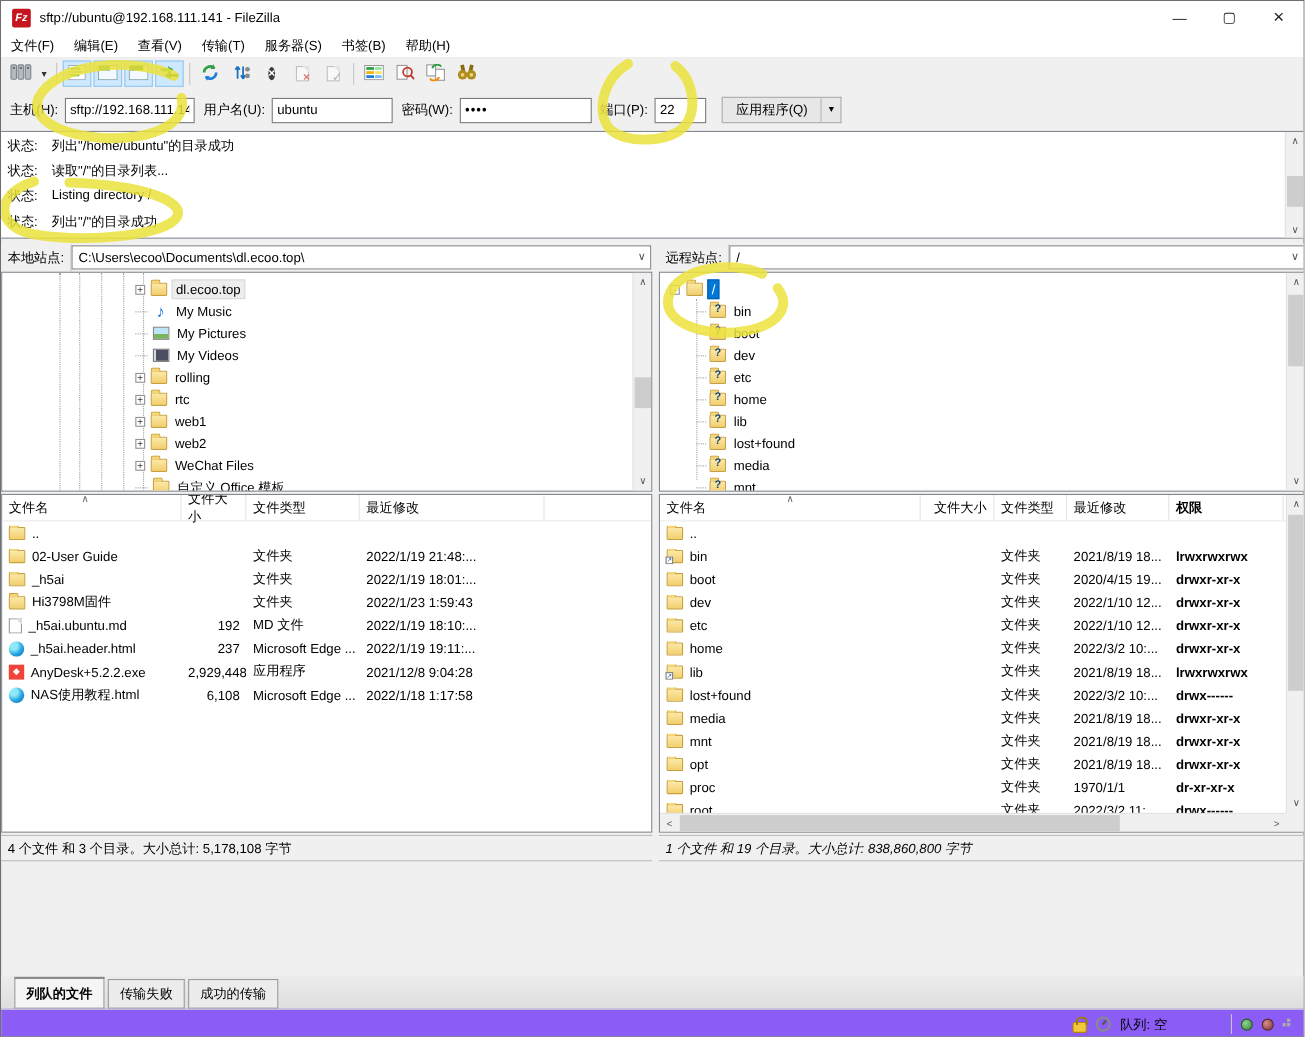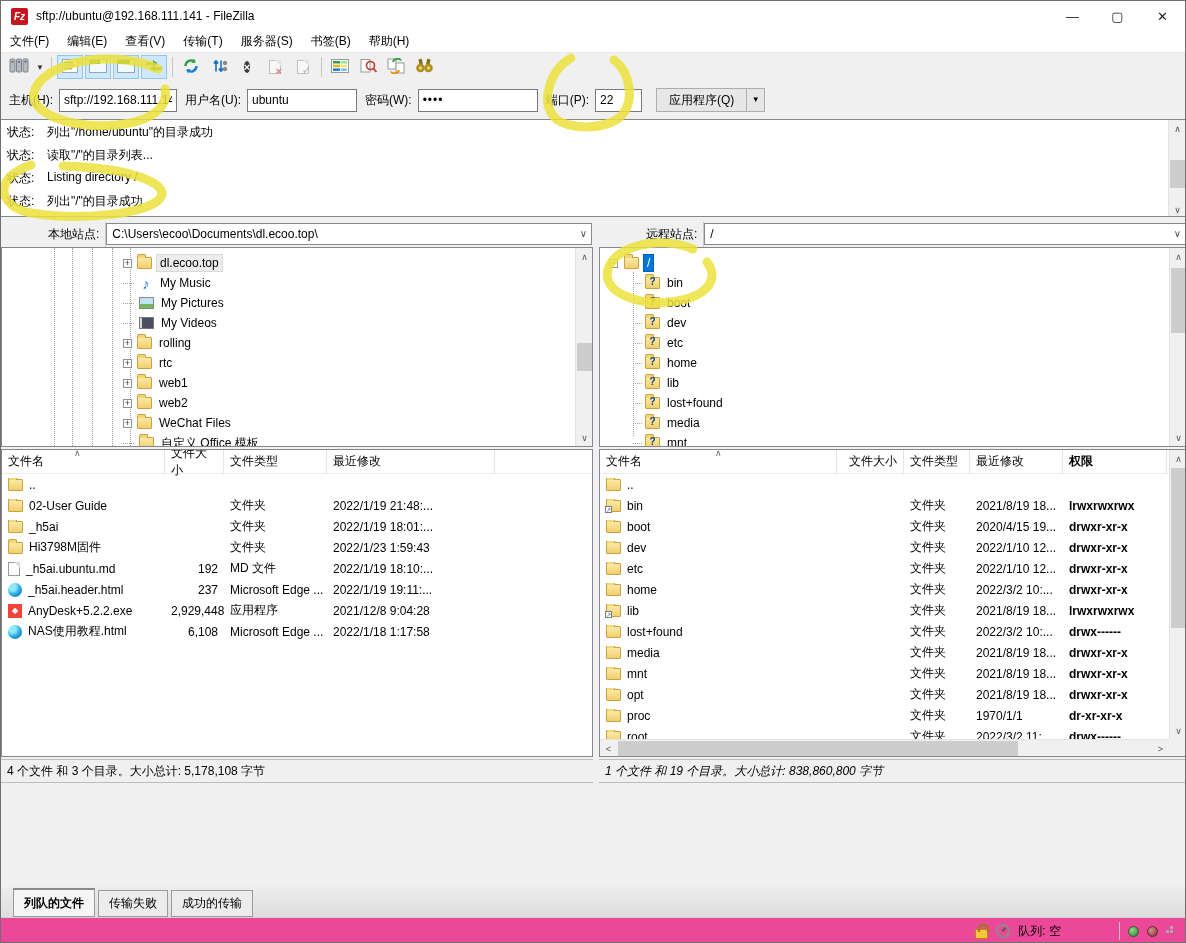--- a/index.html
+++ b/index.html
@@ -39,21 +39,21 @@
   #port-input { width:47px; }
   #connect-btn { margin-left:14px; height:24px; padding:0 12px; background:#e7e7e7; border:1px solid #adadad; font-family:inherit; font-size:12px; }
   #connect-caret { width:18px; height:24px; background:#e7e7e7; border:1px solid #adadad; border-left:none; font-size:8px; line-height:22px; text-align:center; }
 
   
   #log { position:absolute; left:0; top:118px; width:100%; height:98px; background:#fff; border-top:1px solid #828790; border-bottom:1px solid #828790; overflow:hidden; }
   .log-line { display:flex; padding:4px 0 3px 6px; height:23px; }
   .log-prefix { width:40px; flex:none; }
 
   
-  .path-row { position:absolute; top:220px; height:26px; background:#f0f0f0; display:flex; align-items:center;padding-left:41px; }
+  .path-row { position:absolute; top:220px; height:26px; background:#f0f0f0; display:flex; align-items:center; }
   #local-path-row { left:0; width:592px; }
   #remote-path-row { left:598px; width:588px; }
   .path-label { padding:4px 6px; border-right:1px solid #c9c9c9; }
   .combo { flex:1; height:22px; background:#fff; border:1px solid #8a8a8a; display:flex; align-items:center; padding-left:5px; position:relative; margin-right:1px; }
   .combo-arrow { position:absolute; right:4px; top:4px; color:#505050; font-size:10px; }
 
   
   .pane { position:absolute; background:#fff; border:1px solid #828790; overflow:hidden; }
   #local-tree  { left:0;   top:246px; width:592px; height:200px; }
   #remote-tree { left:598px; top:246px; width:588px; height:200px; }
@@ -114,21 +114,21 @@
   #queue-header { display:flex; height:24px; align-items:center; border-bottom:1px solid #ececec; }
   .qcell { height:100%; display:flex; align-items:center; padding:0 6px; border-right:1px solid #e4e4e4; }
   .qc0 { width:195px; } .qc1 { width:61px; } .qc2 { width:162px; } .qc3 { width:79px; justify-content:flex-end; } .qc4 { width:59px; } .qc5 { width:156px; }
 
   
   #tabsrow { position:absolute; left:0; top:886px; width:1186px; height:30px; background:linear-gradient(180deg,#ececec,#dedede); padding:3px 0 0 12px; display:flex; align-items:flex-start; }
   .tab { padding:4px 10px; border:1px solid #9a9a9a; background:#ececec; margin-right:3px; font-size:12px; }
   .tab.active { background:#f5f5f5; font-weight:bold; border-top:2px solid #8a8a8a; margin-top:-2px; padding-top:5px; }
 
   
-  #statusbar { position:absolute; left:0; top:916px; width:1186px; height:27px; background:#ec4899; border-top:1px solid #d2d2d2; display:flex; align-items:center; }
+  #statusbar { position:absolute; left:0; top:916px; width:1186px; height:27px; background:#8b5cf6; border-top:1px solid #d2d2d2; display:flex; align-items:center; }
   #sb-right { margin-left:auto; display:flex; align-items:center; gap:8px; padding-right:14px; }
   .sb-sep { width:1px; height:18px; background:#c6c6c6; }
   .lock { width:13px; height:10px; background:#f3c73a; border:1px solid #b8860b; border-radius:2px; position:relative; margin-top:5px; }
   .lock::before { content:""; position:absolute; top:-6px; left:2px; width:7px; height:6px; border:2px solid #9b7d0c; border-bottom:none; border-radius:5px 5px 0 0; }
   .gauge { width:14px; height:14px; border:2px solid #8a8a8a; border-radius:50%; position:relative; }
   .gauge::before { content:""; position:absolute; left:5px; top:1px; width:2px; height:5px; background:#555; transform:rotate(40deg); }
   .dot { width:11px; height:11px; border-radius:50%; }
   .dot-green { background:radial-gradient(circle at 35% 35%,#8fd98f,#2f7d2f); border:1px solid #2a5c2a; }
   .dot-red { background:radial-gradient(circle at 35% 35%,#d98f8f,#7d2f2f); border:1px solid #5c2a2a; }
   .grip { width:3px; height:3px; background:#aaa; margin-left:4px; box-shadow:-4px 0 0 #aaa,0 -4px 0 #aaa; }

